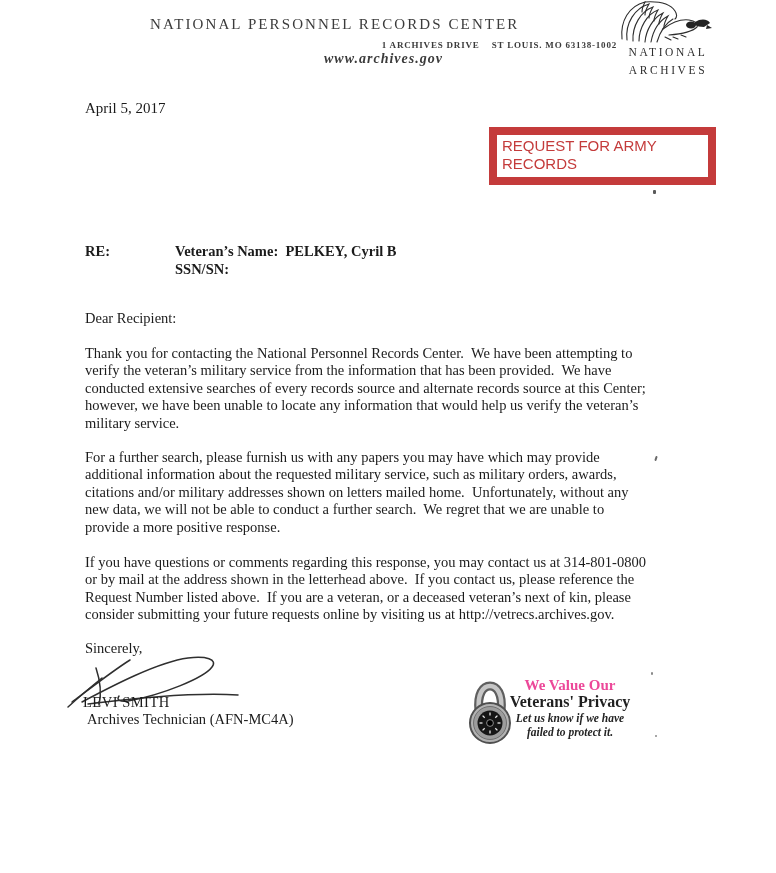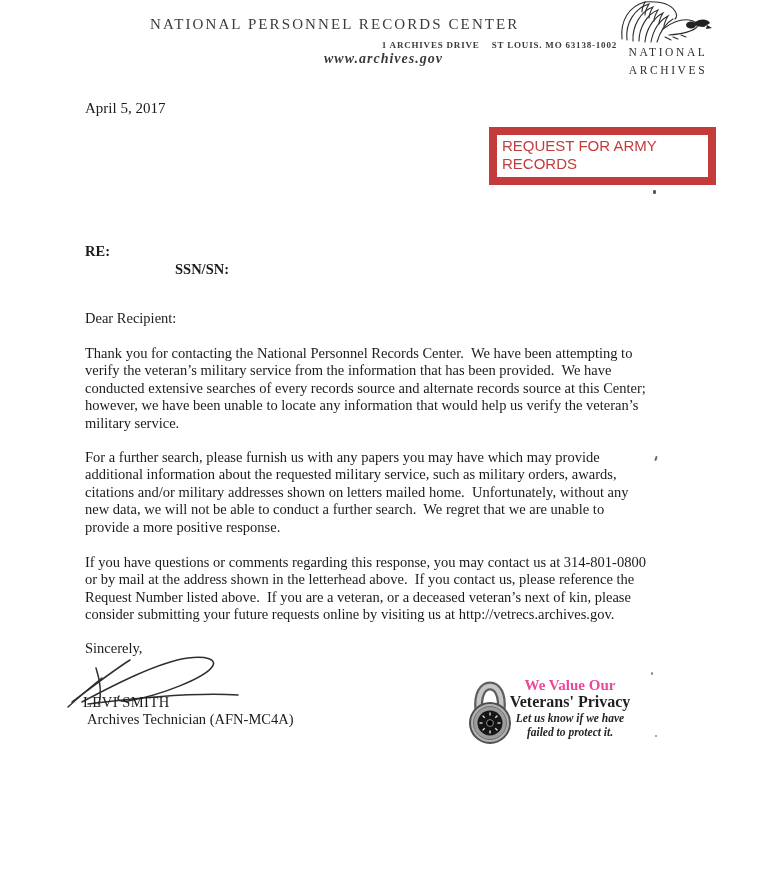--- a/index.html
+++ b/index.html
@@ -109,20 +109,21 @@
   </div>
   <div class="abs na-text">NATIONAL
 ARCHIVES</div>
 
   <div class="abs date">April 5, 2017</div>
 
   <div class="abs stamp" style="border-color: rgb(196, 59, 59); color: rgb(196, 59, 59);">REQUEST FOR ARMY
 RECORDS</div>
 
   <div class="abs re-label">RE:</div>
+  <div class="abs re-line1">Veteran’s Name:  PELKEY, Cyril B</div>
   <div class="abs re-line2">SSN/SN:</div>
 
   <div class="abs salutation">Dear Recipient:</div>
   <div class="abs para p2">For a further search, please furnish us with any papers you may have which may provide
 additional information about the requested military service, such as military orders, awards,
 citations and/or military addresses shown on letters mailed home.  Unfortunately, without any
 new data, we will not be able to conduct a further search.  We regret that we are unable to
 provide a more positive response.</div>
   <div class="abs para p1">Thank you for contacting the National Personnel Records Center.  We have been attempting to
 verify the veteran’s military service from the information that has been provided.  We have

